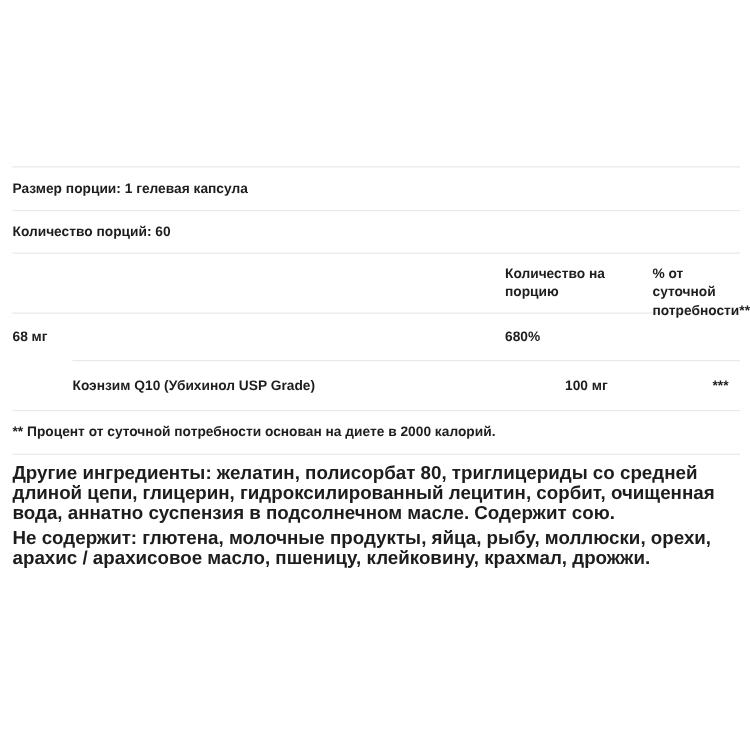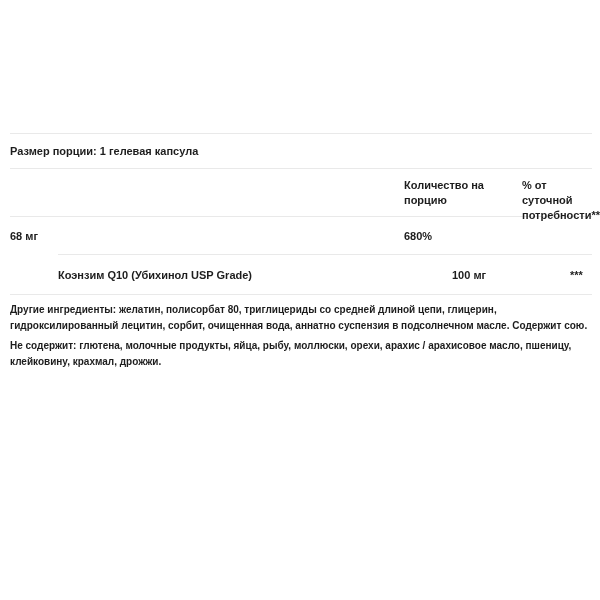--- a/index.html
+++ b/index.html
@@ -48,53 +48,59 @@
   .data-row-2 { height: 40px; margin-left: 48px; }
   .data-row .cell { align-self: center; }
   .footnote-1 { height: 35px; }
   .footnote-2 { height: 40px; }
   .paras {
     border-top: 1px solid #e9e9e9;
     padding-top: 7px;
   }
   .paras p {
     margin: 0 0 4px 0;
-    font-size: 10px;
+    font-size: 15px;
     font-weight: 700;
     line-height: 16px;
   }
 </style>
 </head>
 <body>
 
 <div class="sheet">
   <div class="content">
 
     <div class="row serving-row">
       <span>Размер порции: 1 гелевая капсула</span>
     </div>
 
+    <div class="row servings-row">
+      <span>Количество порций: 60</span>
+    </div>
 
     <div class="row grid header-row">
       <span class="cell"></span>
       <span class="cell">Количество на порцию</span>
       <span class="cell">% от суточной потребности**</span>
     </div>
 
     <div class="row grid data-row data-row-1">
       <span class="cell">68 мг</span>
       <span class="cell">680%</span>
     </div>
 
     <div class="row grid data-row data-row-2">
       <span class="cell">Коэнзим Q10 (Убихинол USP Grade)</span>
       <span class="cell">100 мг</span>
       <span class="cell">***</span>
     </div>
 
+    <div class="row footnote-1">
+      <span>** Процент от суточной потребности основан на диете в 2000 калорий.</span>
+    </div>
 
 
     <div class="paras">
       <p>Другие ингредиенты: желатин, полисорбат 80, триглицериды со средней длиной цепи, глицерин, гидроксилированный лецитин, сорбит, очищенная вода, аннатно суспензия в подсолнечном масле. Содержит сою.</p>
       <p>Не содержит: глютена, молочные продукты, яйца, рыбу, моллюски, орехи, арахис / арахисовое масло, пшеницу, клейковину, крахмал, дрожжи.</p>
     </div>
 
   </div>
 </div>
 

